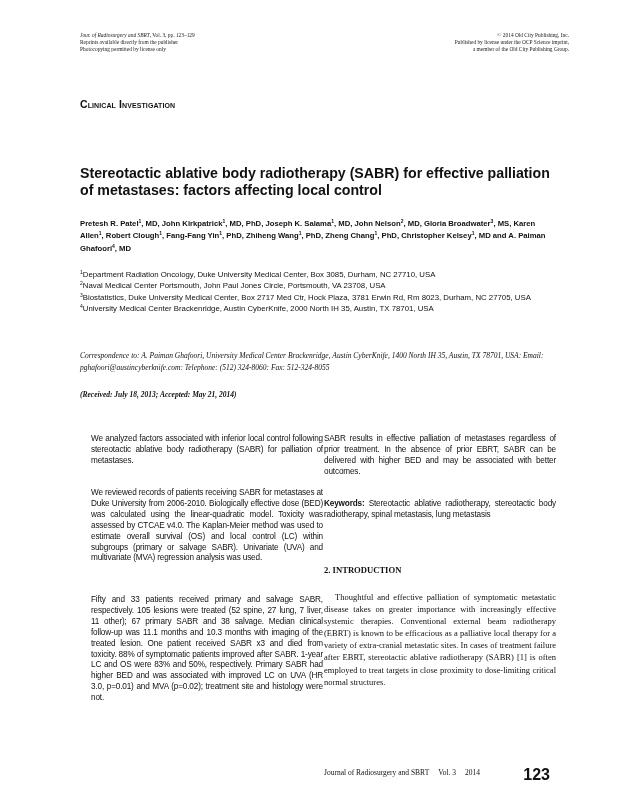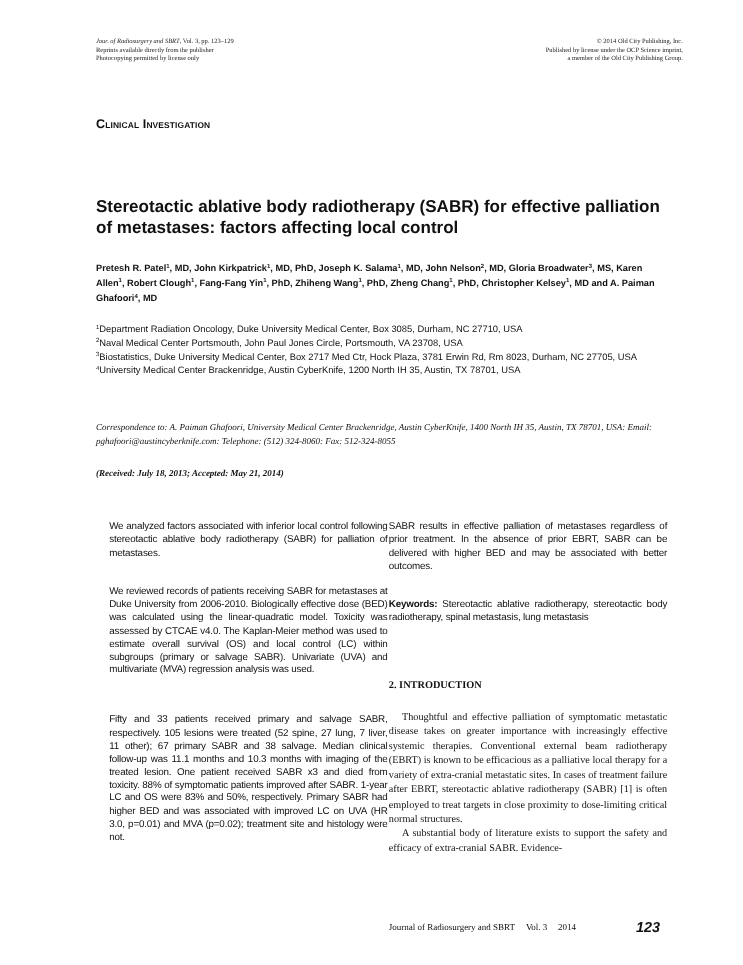--- a/index.html
+++ b/index.html
@@ -16,21 +16,21 @@
   .corr { left: 80px; top: 350px; width: 480px; font-family: "Liberation Serif", serif; font-style: italic; font-size: 7.5px; line-height: 11.5px; color: #111; }
   .dates { left: 80px; top: 390px; font-family: "Liberation Serif", serif; font-style: italic; font-size: 7.5px; color: #111; font-weight: bold; }
   .col-left { left: 91px; width: 232px; font-family: "Liberation Sans", sans-serif; font-size: 8.2px; line-height: 10.9px; text-align: justify; color: #111; letter-spacing: -0.15px; }
   .col-right { left: 324px; width: 232px; font-family: Liberation Sans, sans-serif; font-size: 8.2px; line-height: 10.9px; text-align: justify; color: #111; letter-spacing: -0.15px; }
   .kw-label { font-weight: bold; }
   .intro-h { left: 324px; top: 565px; font-family: "Liberation Serif", serif; font-weight: bold; font-size: 8.6px; color: #111; }
   .intro-body { left: 324px; top: 591px; width: 232px; font-family: "Liberation Serif", serif; font-size: 8.5px; line-height: 12.1px; text-align: justify; color: #111; }
   .intro-body p { margin: 0; text-indent: 11px; }
   .footer { left: 324px; top: 768px; width: 226px; font-family: "Liberation Serif", serif; font-size: 7.5px; color: #111; }
   .footer span { margin-right: 9px; }
-  .footer .pg { position: absolute; right: 0; top: -2px; font-family: "Liberation Sans", sans-serif; font-weight: bold; font-size: 12px; margin: 0; font-style: italic; }
+  .footer .pg { position: absolute; right: 0; top: -2px; font-family: "Liberation Sans", sans-serif; font-weight: bold; font-size: 16px; margin: 0; }
   p { margin: 0; }
 </style>
 </head>
 <body>
 
 <div class="abs hdr-left">
   <div><span class="it">Jour. of Radiosurgery and SBRT</span><span>, Vol. 3, pp. 123–129</span></div>
   <div>Reprints available directly from the publisher</div>
   <div>Photocopying permitted by license only</div>
 </div>
@@ -43,34 +43,33 @@
 <div class="abs section-label">Clinical Investigation</div>
 
 <div class="abs title">Stereotactic ablative body radiotherapy (SABR) for effective palliation of metastases: factors affecting local control</div>
 
 <div class="abs authors" id="authors"><span>Pretesh R. Patel</span><sup>1</sup><span>, MD, </span><span>John Kirkpatrick</span><sup>1</sup><span>, MD, PhD, </span><span>Joseph K. Salama</span><sup>1</sup><span>, MD, </span><span>John Nelson</span><sup>2</sup><span>, MD, </span><span>Gloria Broadwater</span><sup>3</sup><span>, MS, </span><span>Karen Allen</span><sup>1</sup><span>, </span><span>Robert Clough</span><sup>1</sup><span>, </span><span>Fang-Fang Yin</span><sup>1</sup><span>, PhD, </span><span>Zhiheng Wang</span><sup>1</sup><span>, PhD, </span><span>Zheng Chang</span><sup>1</sup><span>, PhD, </span><span>Christopher Kelsey</span><sup>1</sup><span>, MD and </span><span>A. Paiman Ghafoori</span><sup>4</sup><span>, MD</span></div>
 
 <div class="abs affil" id="affils">
     <div><sup>1</sup><span>Department Radiation Oncology, Duke University Medical Center, Box 3085, Durham, NC 27710, USA</span></div>
     <div><sup>2</sup><span>Naval Medical Center Portsmouth, John Paul Jones Circle, Portsmouth, VA 23708, USA</span></div>
     <div><sup>3</sup><span>Biostatistics, Duke University Medical Center, Box 2717 Med Ctr, Hock Plaza, 3781 Erwin Rd, Rm 8023, Durham, NC 27705, USA</span></div>
-    <div><sup>4</sup><span>University Medical Center Brackenridge, Austin CyberKnife, 1200 North IH 35, Austin, TX 78701, USA</span></div>
+    <div><sup>4</sup><span>University Medical Center Brackenridge, Austin CyberKnife, 2000 North IH 35, Austin, TX 78701, USA</span></div>
   </div>
 
 <div class="abs corr">Correspondence to: A. Paiman Ghafoori, University Medical Center Brackenridge, Austin CyberKnife, 1400 North IH 35, Austin, TX 78701, USA: Email: pghafoori@austincyberknife.com: Telephone: (512) 324-8060: Fax: 512-324-8055</div>
 <div class="abs dates">(Received: July 18, 2013; Accepted: May 21, 2014)</div>
 
 <div class="abs col-left" style="top:434px;">We analyzed factors associated with inferior local control following stereotactic ablative body radiotherapy (SABR) for palliation of metastases.</div>
 <div class="abs col-left" style="top:488px;">We reviewed records of patients receiving SABR for metastases at Duke University from 2006-2010. Biologically effective dose (BED) was calculated using the linear-quadratic model. Toxicity was assessed by CTCAE v4.0. The Kaplan-Meier method was used to estimate overall survival (OS) and local control (LC) within subgroups (primary or salvage SABR). Univariate (UVA) and multivariate (MVA) regression analysis was used.</div>
 <div class="abs col-left" style="top:595px;">Fifty and 33 patients received primary and salvage SABR, respectively. 105 lesions were treated (52 spine, 27 lung, 7 liver, 11 other); 67 primary SABR and 38 salvage. Median clinical follow-up was 11.1 months and 10.3 months with imaging of the treated lesion. One patient received SABR x3 and died from toxicity. 88% of symptomatic patients improved after SABR. 1-year LC and OS were 83% and 50%, respectively. Primary SABR had higher BED and was associated with improved LC on UVA (HR 3.0, p=0.01) and MVA (p=0.02); treatment site and histology were not.</div>
 
 <div class="abs col-right" style="top:434px;">SABR results in effective palliation of metastases regardless of prior treatment. In the absence of prior EBRT, SABR can be delivered with higher BED and may be associated with better outcomes.</div>
 <div class="abs col-right" style="top:499px;"><span class="kw-label">Keywords:</span><span> Stereotactic ablative radiotherapy, stereotactic body radiotherapy, spinal metastasis, lung metastasis</span></div>
 
 <div class="abs intro-h">2.  INTRODUCTION</div>
 <div class="abs intro-body">
   <p>Thoughtful and effective palliation of symptomatic metastatic disease takes on greater importance with increasingly effective systemic therapies. Conventional external beam radiotherapy (EBRT) is known to be efficacious as a palliative local therapy for a variety of extra-cranial metastatic sites. In cases of treatment failure after EBRT, stereotactic ablative radiotherapy (SABR) [1] is often employed to treat targets in close proximity to dose-limiting critical normal structures.</p>
-  <p>A substantial body of literature exists to support the safety and efficacy of extra-cranial SABR. Evidence-</p>
 </div>
 
 <div class="abs footer">
   <span>Journal of Radiosurgery and SBRT</span><span>Vol. 3</span><span>2014</span><span class="pg">123</span>
 </div>
 
 </body></html>

